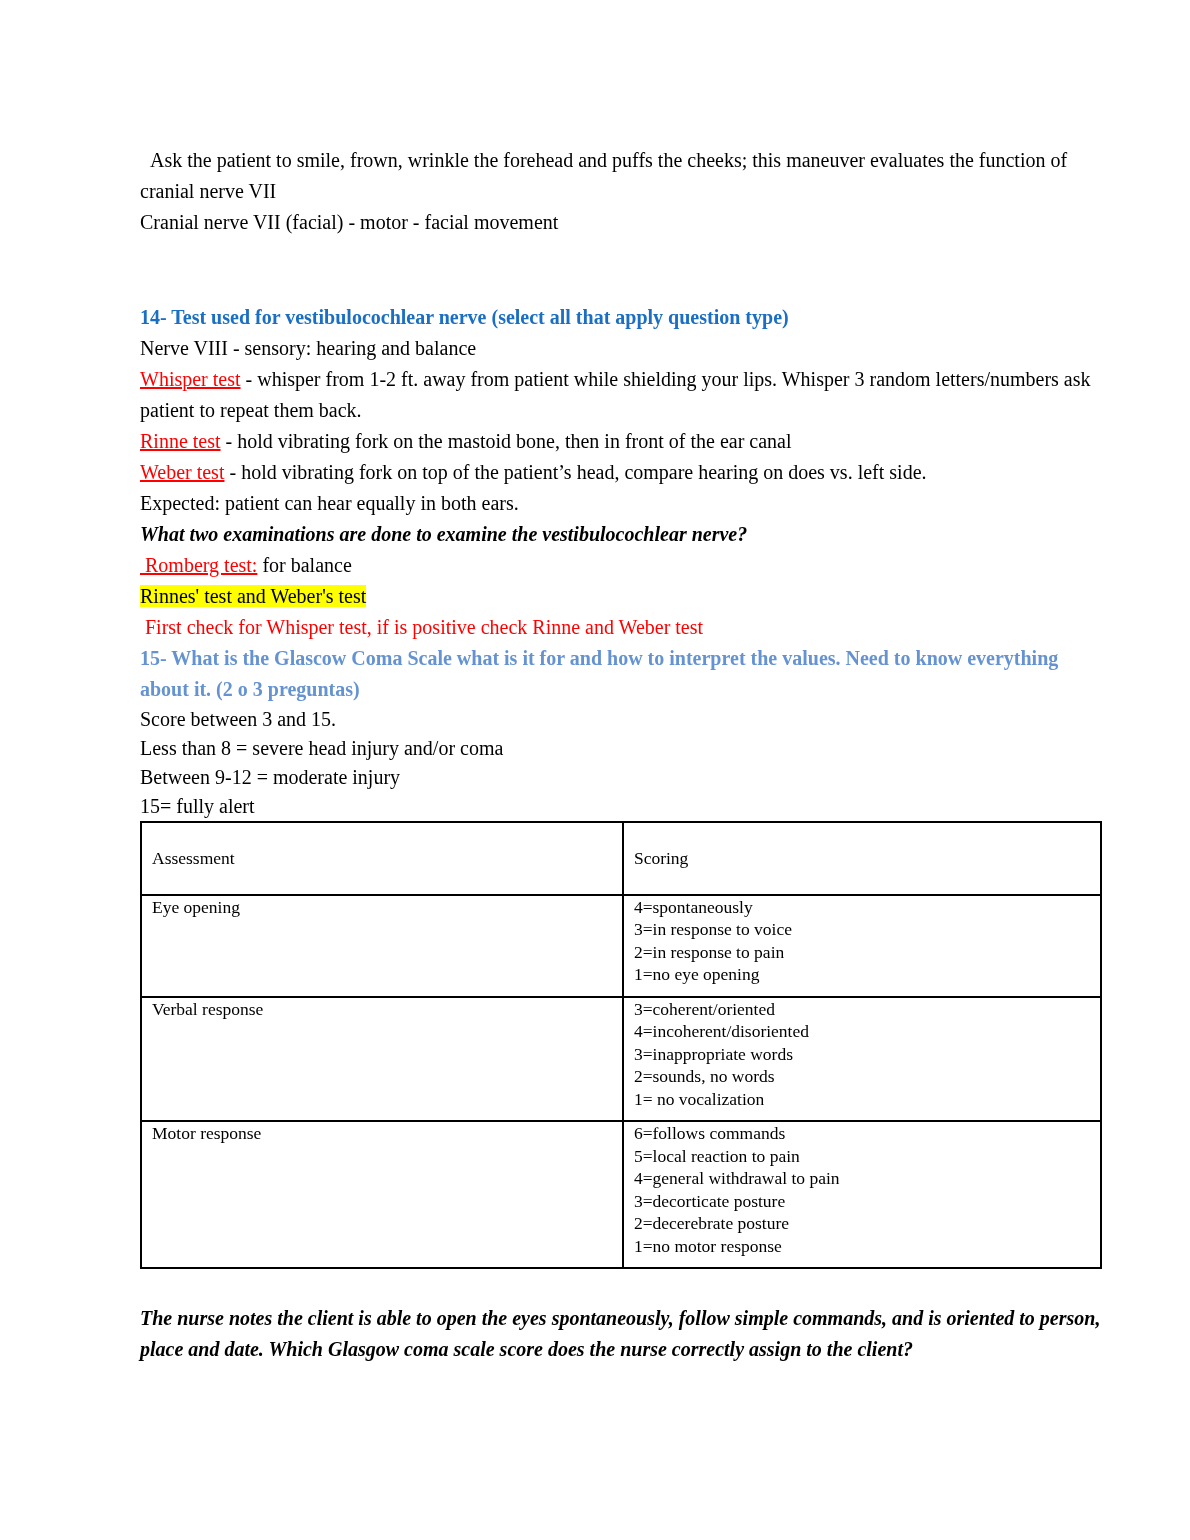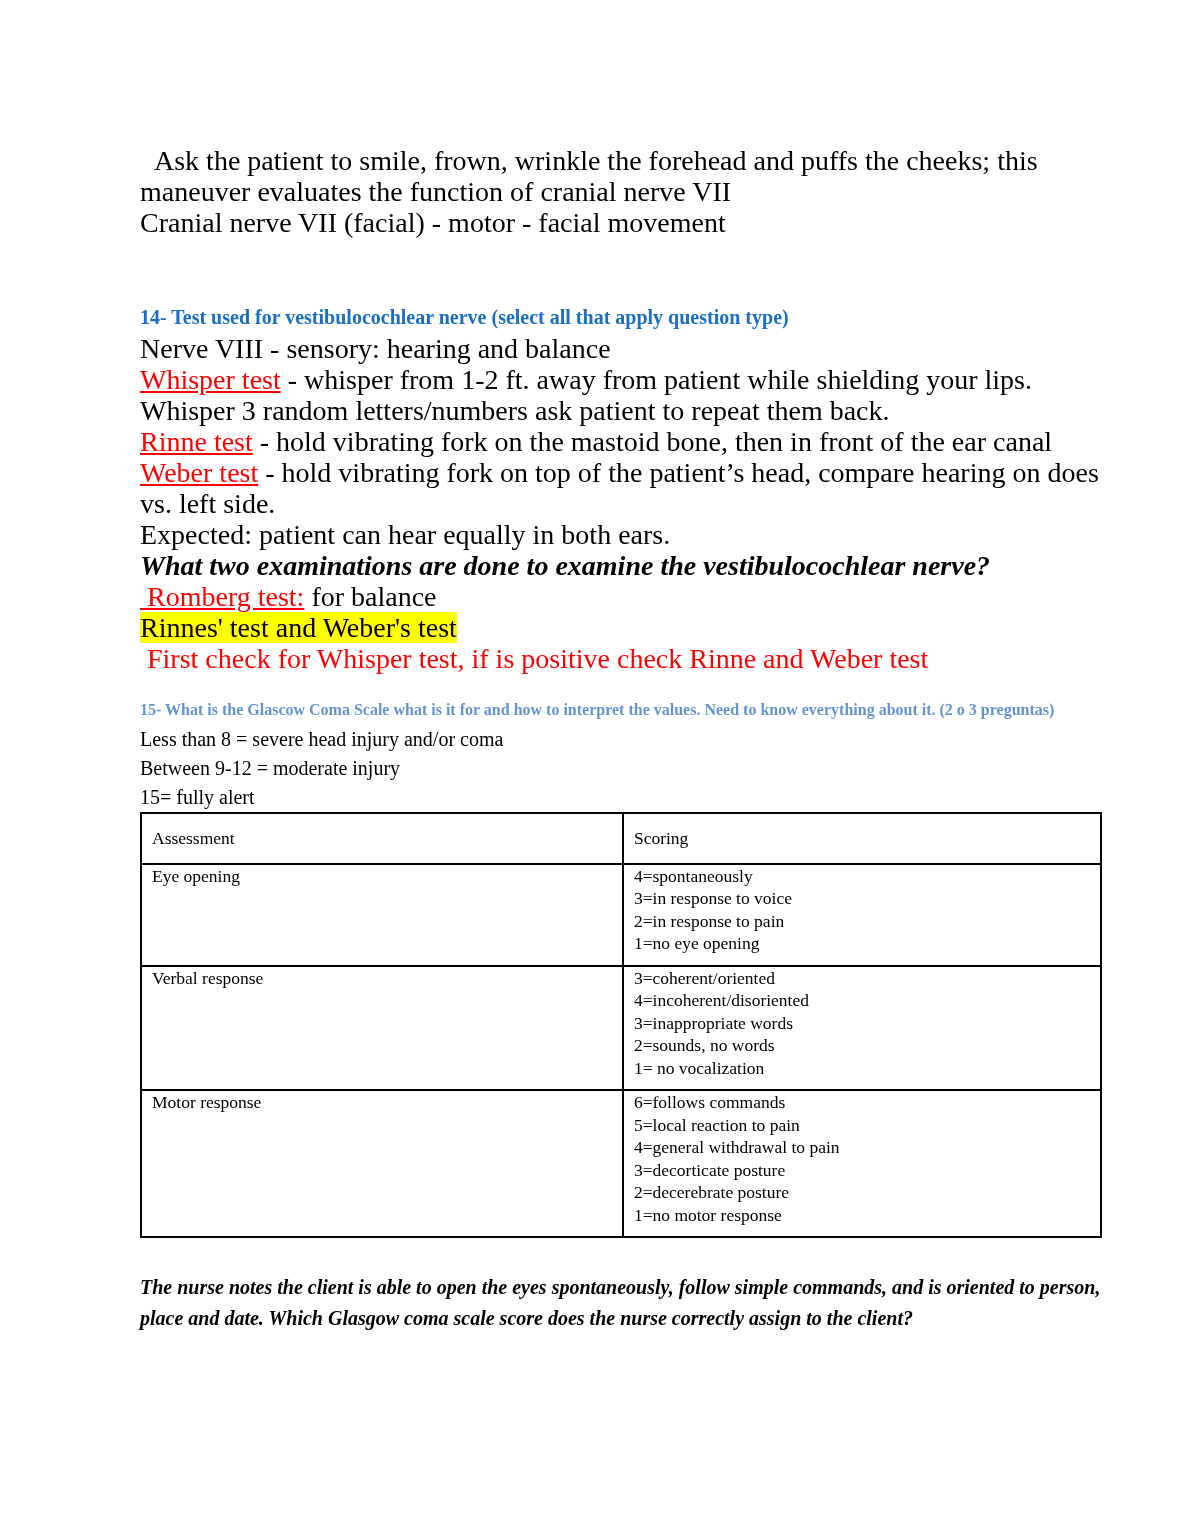--- a/index.html
+++ b/index.html
@@ -8,37 +8,36 @@
     position: relative;
     width: 1190px;
     height: 1540px;
     background: #ffffff;
     font-family: "Liberation Serif", "DejaVu Serif", serif;
     color: #000000;
     padding: 145px 88px 0 140px;
     overflow: hidden;
   }
   .body-line {
-    font-size: 28px;
+    font-size: 20px;
     line-height: 31px;
     white-space: pre-wrap;
   }
   .heading-14 {
     font-size: 20px;
     line-height: 31px;
     font-weight: bold;
     color: #1a6fc4;
     margin-top: 64px;
   }
   .heading-15 {
-    font-size: 16px;
+    font-size: 20px;
     line-height: 31px;
     font-weight: bold;
     color: #6593d2;
-    margin-top: 20px;
   }
   .red-link {
     color: #ff0000;
     text-decoration: underline;
     cursor: pointer;
   }
   .bold-italic {
     font-weight: bold;
     font-style: italic;
   }
@@ -63,21 +62,21 @@
   }
   table.gcs th, table.gcs td {
     border: 2px solid #000000;
     vertical-align: top;
     text-align: left;
     font-weight: normal;
     font-size: 17.5px;
     line-height: 22.5px;
     padding: 0 10px 10px 10px;
   }
-  table.gcs th { padding: 13px 10px; }
+  table.gcs th { padding: 24px 10px; }
   table.gcs .col-assessment { width: 50.2%; }
   .scoring-line { font-size: 17.5px; line-height: 22.5px; }
   .closing {
     margin-top: 34px;
     font-size: 20px;
     line-height: 31px;
     font-weight: bold;
     font-style: italic;
     white-space: pre-wrap;
   }
@@ -105,20 +104,21 @@
   <p class="body-line bold-italic">What two examinations are done to examine the vestibulocochlear nerve?</p>
 
   <p class="body-line"><span class="red-link"> Romberg test:</span><span> for balance</span></p>
 
   <p class="body-line highlight-line"><mark>Rinnes' test and Weber's test</mark></p>
 
   <p class="body-line red-note"> First check for Whisper test, if is positive check Rinne and Weber test</p>
 
   <p class="heading-15">15- What is the Glascow Coma Scale what is it for and how to interpret the values. Need to know everything about it. (2 o 3 preguntas)</p>
 
+  <p class="score-line">Score between 3 and 15.</p>
   <p class="score-line">Less than 8 = severe head injury and/or coma</p>
   <p class="score-line">Between 9-12 = moderate injury</p>
   <p class="score-line">15= fully alert</p>
 
   <table class="gcs">
     <colgroup>
         <col class="col-assessment">
         <col>
       </colgroup>
     <thead>

